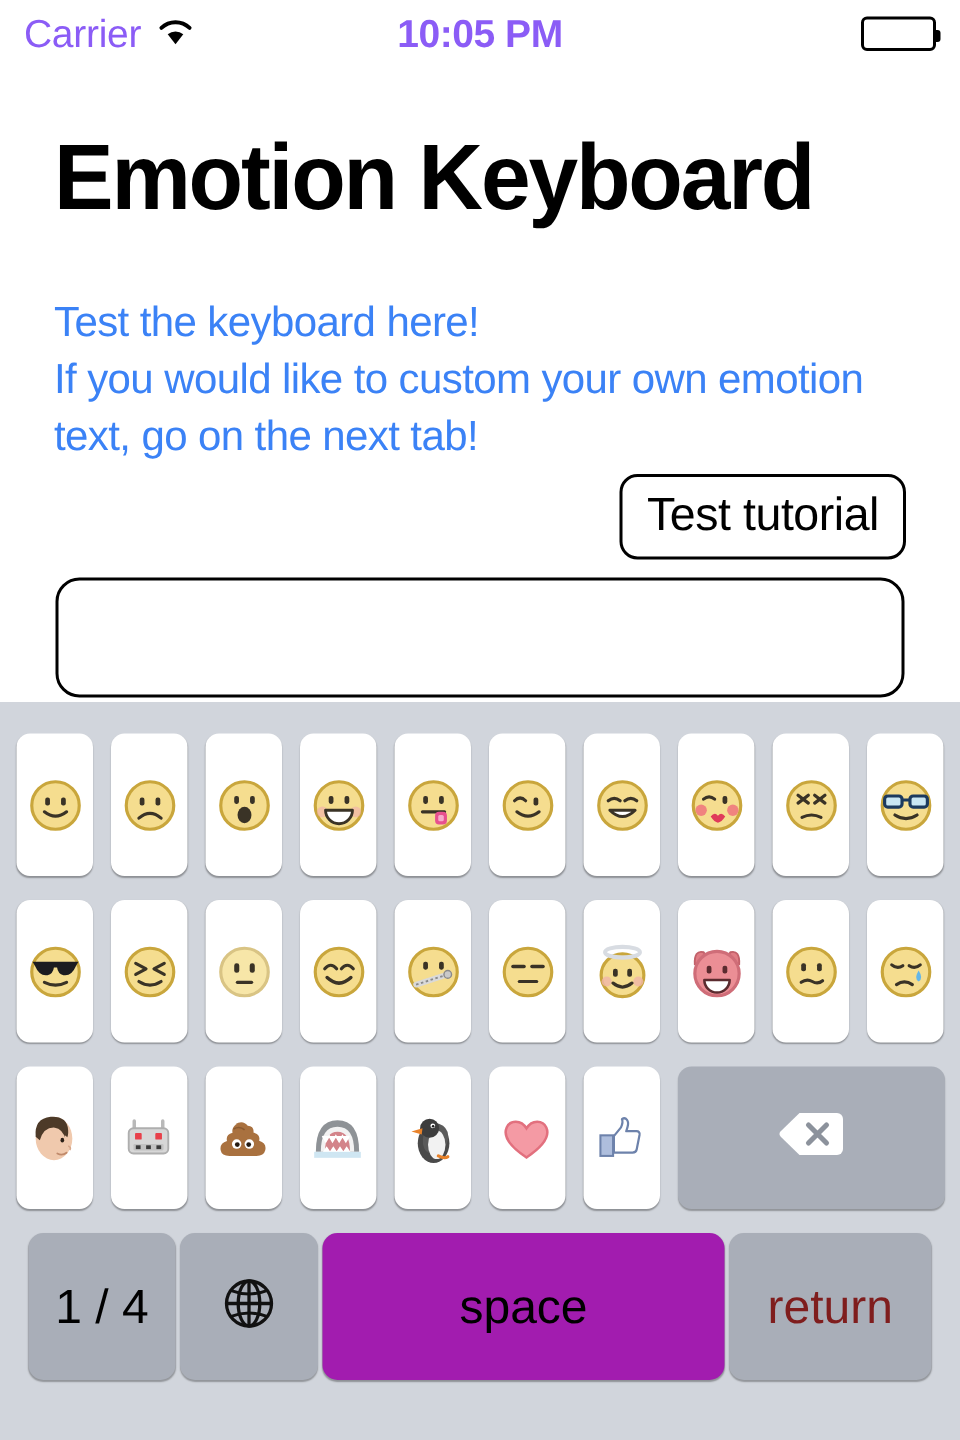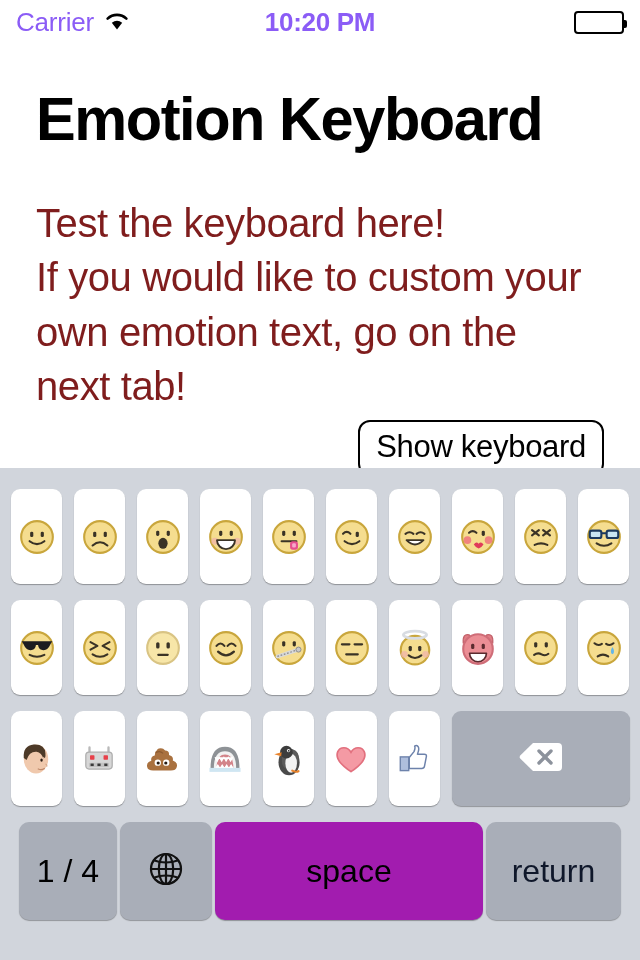--- a/index.html
+++ b/index.html
@@ -81,23 +81,23 @@
     letter-spacing: -1.5px;
     line-height: 1;
     margin: 44px 0 0 0;
     color: #000;
     transform: scaleX(0.96);
     transform-origin: left center;
     white-space: nowrap;
   }
   .description {
     margin-top: 46px;
-    font-size: 40px;
+    font-size: 28px;
     line-height: 1.36;
-    color: #7f1d1d;
+    color: #3b82f6;
     white-space: pre-line;
     letter-spacing: -0.4px;
     max-width: 560px;
   }
   .tutorial-row {
     display: flex;
     justify-content: flex-end;
     margin-top: 6px;
   }
   .tutorial-button {
@@ -188,21 +188,21 @@
   .key-globe { width: 92px; }
   .key-space {
     width: 268px;
     background: #a21caf;
     font-size: 32px;
     color: #000;
   }
   .key-return {
     width: 135px;
     font-size: 32px;
-    color: #0f172a;
+    color: #7f1d1d;
   }
   .key-label { line-height: 1; }
 
   
   .delete-glyph { display: block; }
 
   
   .emoji-svg { display: block; }
 </style>
 </head>
@@ -211,34 +211,34 @@
 <div class="status-bar">
   <div class="status-left">
     <span class="status-carrier">Carrier</span>
     <span class="wifi-icon">
       <svg width="28" height="22" viewBox="0 0 28 22">
         <path d="M14 20.5 L8.8 13.8 A8.6 8.6 0 0 1 19.2 13.8 Z" fill="#000"></path>
         <path d="M4.6 9.6 A13.6 13.6 0 0 1 23.4 9.6" stroke="#000" stroke-width="2.6" fill="none" stroke-linecap="round"></path>
       </svg>
     </span>
   </div>
-  <div class="status-time">10:20 PM</div>
+  <div class="status-time">10:05 PM</div>
   <div class="status-right">
     <span class="battery">
       <span class="battery-fill" style="width:100%"></span>
     </span>
   </div>
 </div>
 
 <div class="app-content">
   <h1 class="page-title">Emotion Keyboard</h1>
   <div class="description">Test the keyboard here!
 If you would like to custom your own emotion text, go on the next tab!</div>
   <div class="tutorial-row">
-    <button class="tutorial-button">Show keyboard</button>
+    <button class="tutorial-button">Test tutorial</button>
   </div>
   <div class="textfield-row">
     <input class="emotion-textfield" type="text" value="" style="">
   </div>
 </div>
 
 <div class="keyboard">
 
   <div class="kb-row">
 

